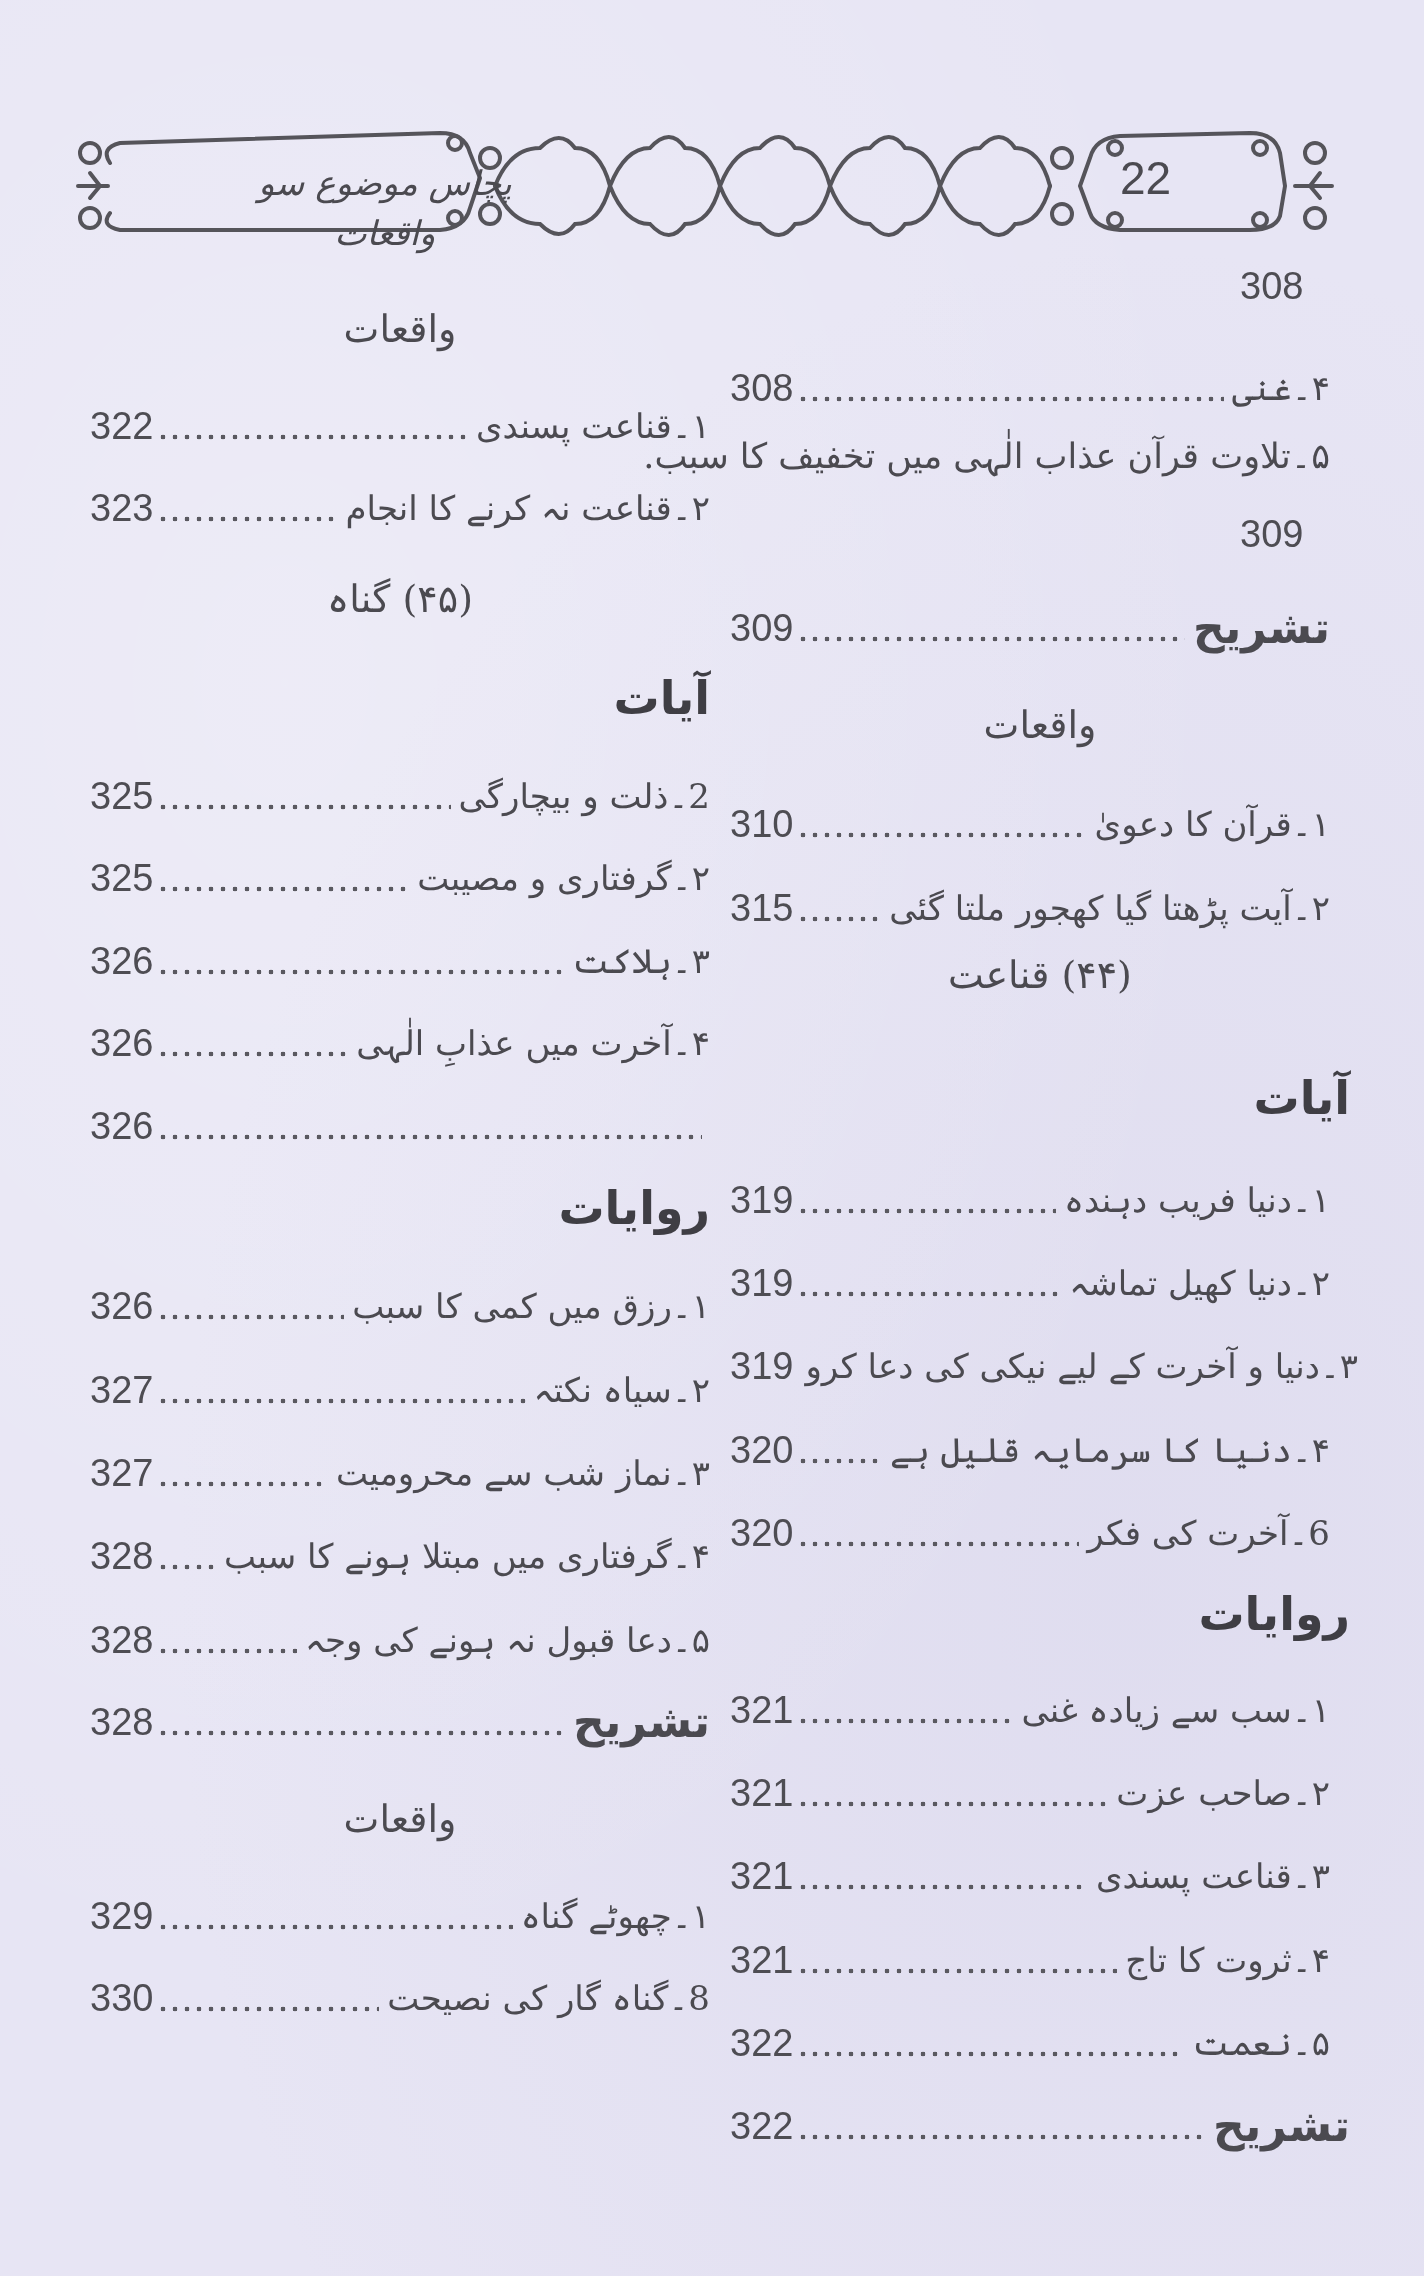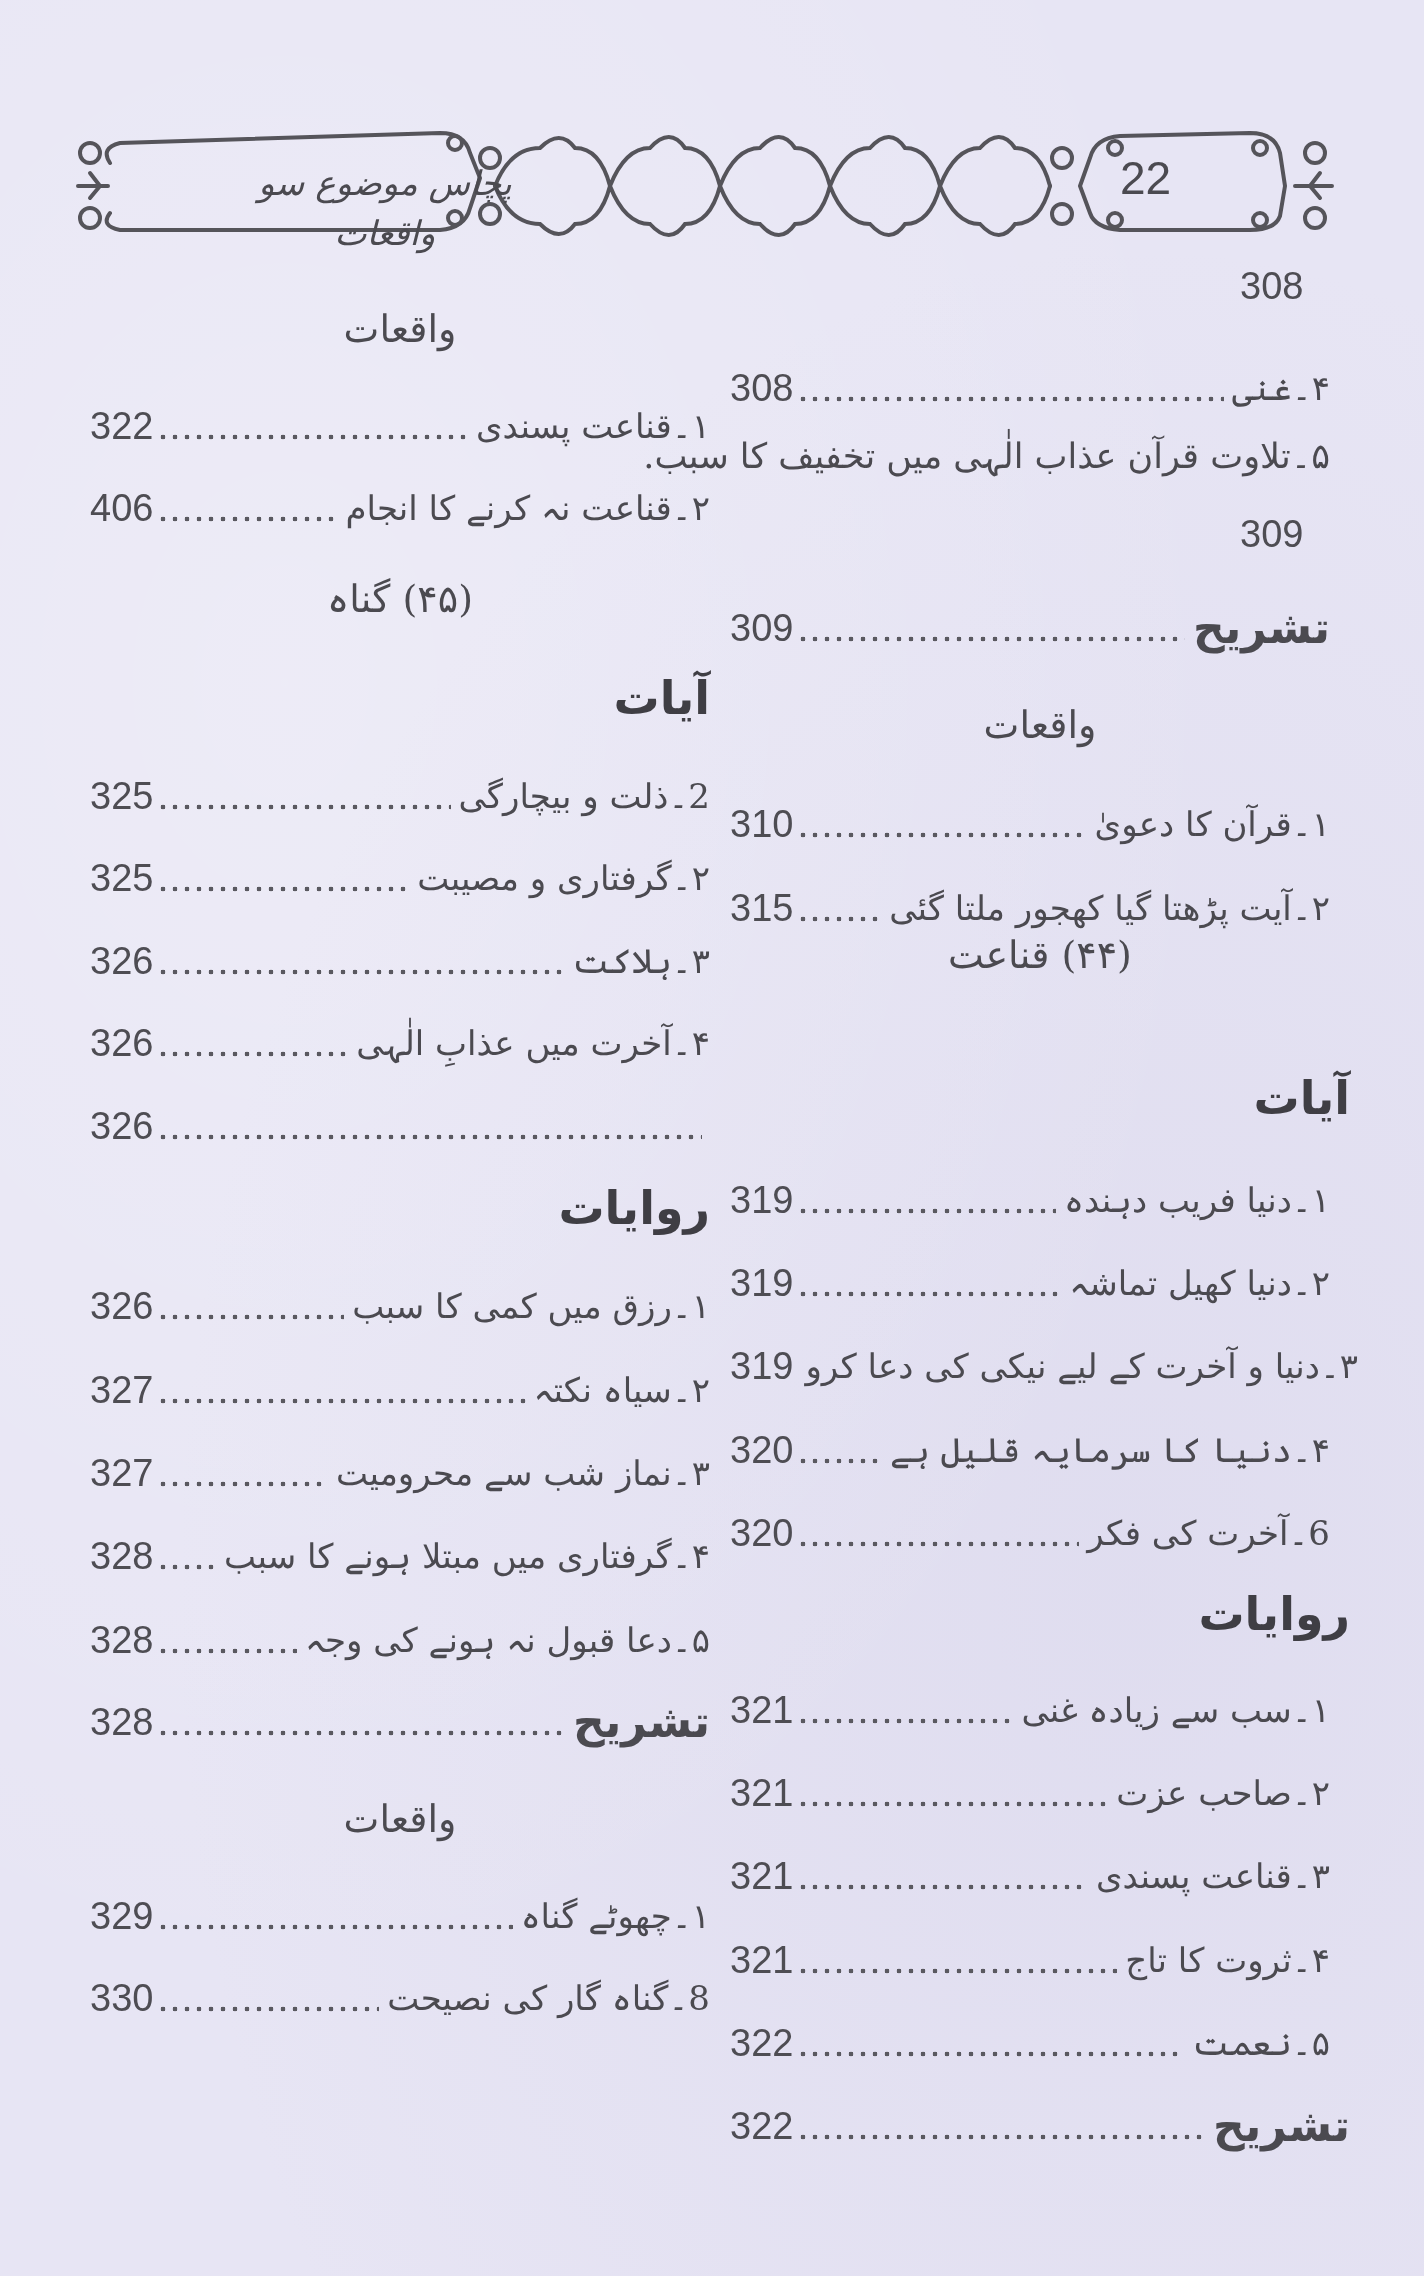--- a/index.html
+++ b/index.html
@@ -125,21 +125,21 @@
     <span class="num">310</span>
     <span class="dots"></span>
     <span class="label">۱۔قرآن کا دعویٰ</span>
   </div>
   <div class="item" style="top:876px; right:20px;">
     <span class="num">315</span>
     <span class="dots"></span>
     <span class="label">۲۔آیت پڑھتا گیا کھجور ملتا گئی</span>
   </div>
 
-  <div class="heading-center" style="top:928px;">(۴۴) قناعت</div>
+  <div class="heading-center" style="top:948px;">(۴۴) قناعت</div>
 
   <div class="heading-bold" style="right:0; top:1068px;">آیات</div>
 
   <div class="item" style="top:1168px; right:20px;">
     <span class="num">319</span>
     <span class="dots"></span>
     <span class="label">۱۔دنیا فریب دہندہ</span>
   </div>
   <div class="item" style="top:1251px; right:20px;">
     <span class="num">319</span>
@@ -199,21 +199,21 @@
 
 <div class="col col-left">
   <div class="heading-center" style="top:302px;">واقعات</div>
 
   <div class="item" style="top:394px; right:0;">
     <span class="num">322</span>
     <span class="dots"></span>
     <span class="label">۱۔قناعت پسندی</span>
   </div>
   <div class="item" style="top:476px; right:0;">
-    <span class="num">406</span>
+    <span class="num">323</span>
     <span class="dots"></span>
     <span class="label">۲۔قناعت نہ کرنے کا انجام</span>
   </div>
 
   <div class="heading-center" style="top:572px;">(۴۵) گناہ</div>
 
   <div class="heading-bold" style="right:0; top:668px;">آیات</div>
 
   <div class="item" style="top:764px; right:0;">
     <span class="num">325</span>

